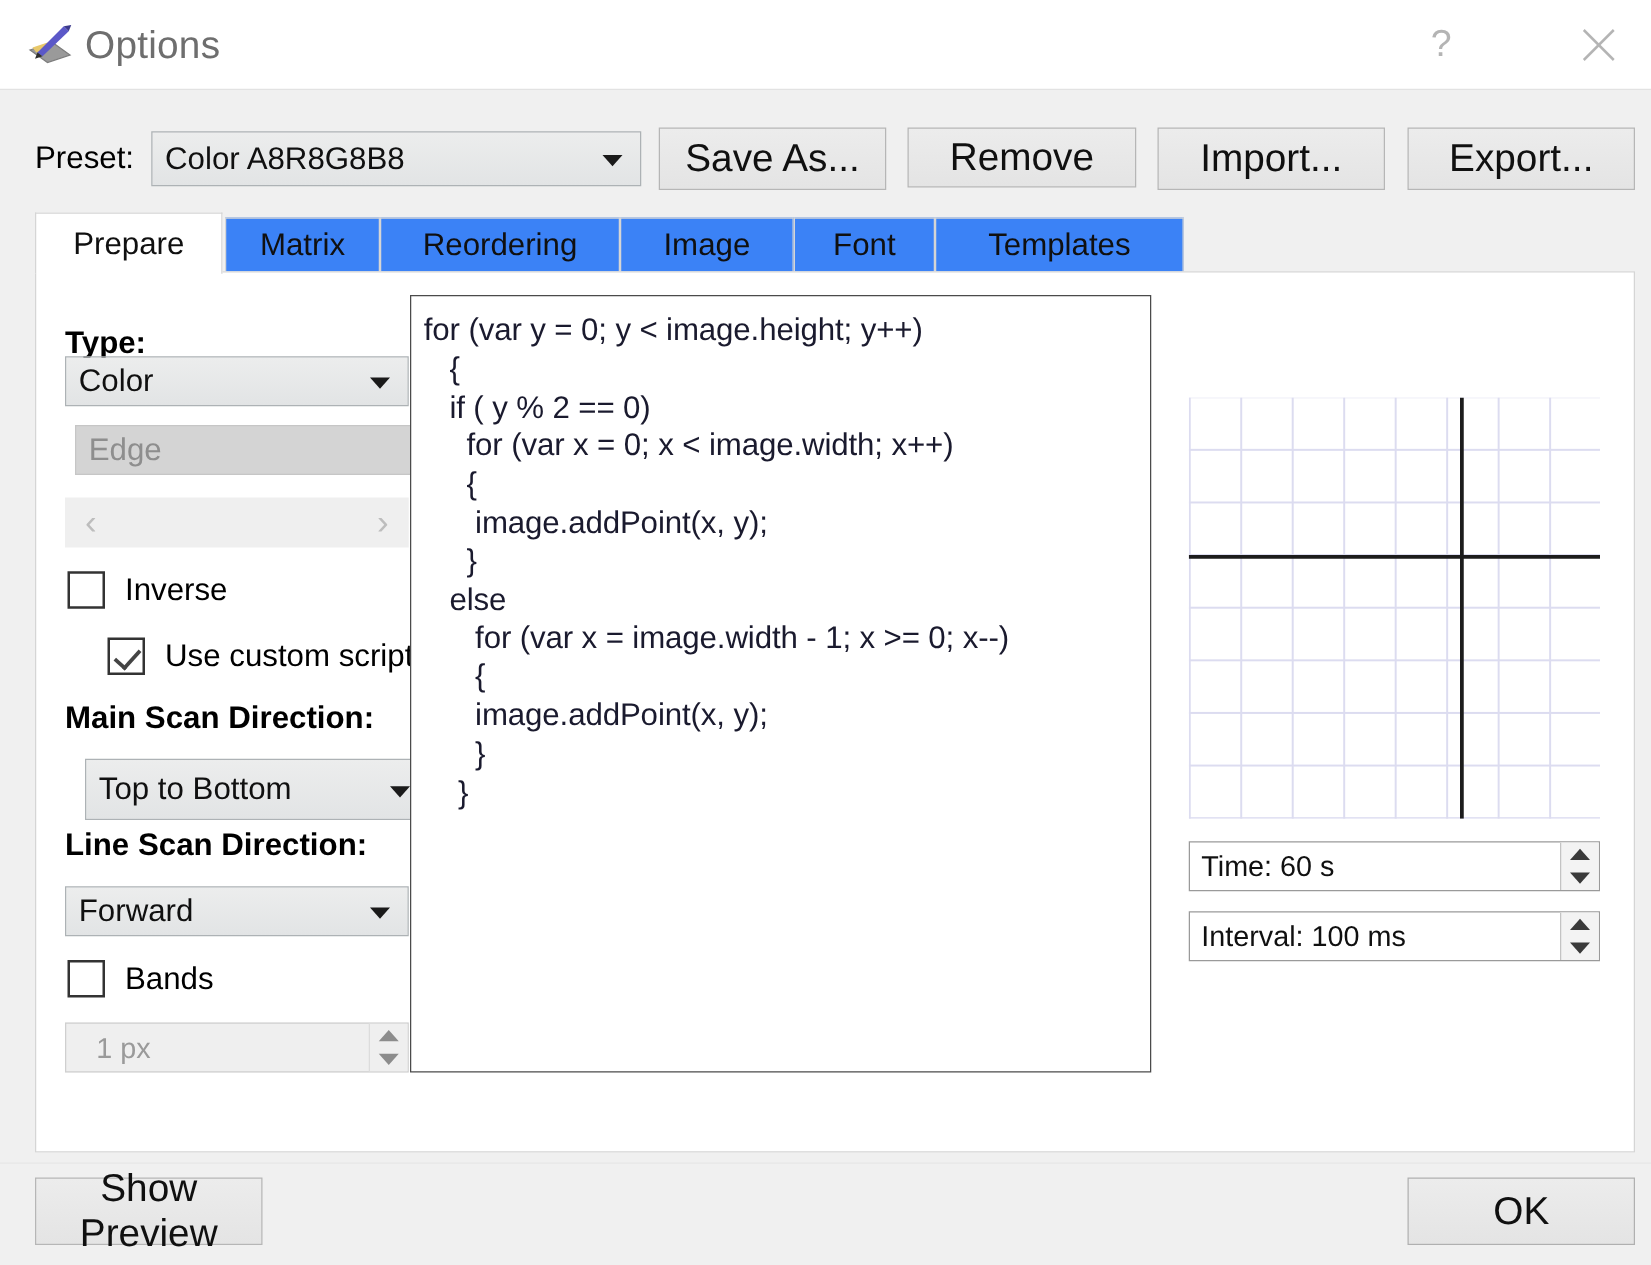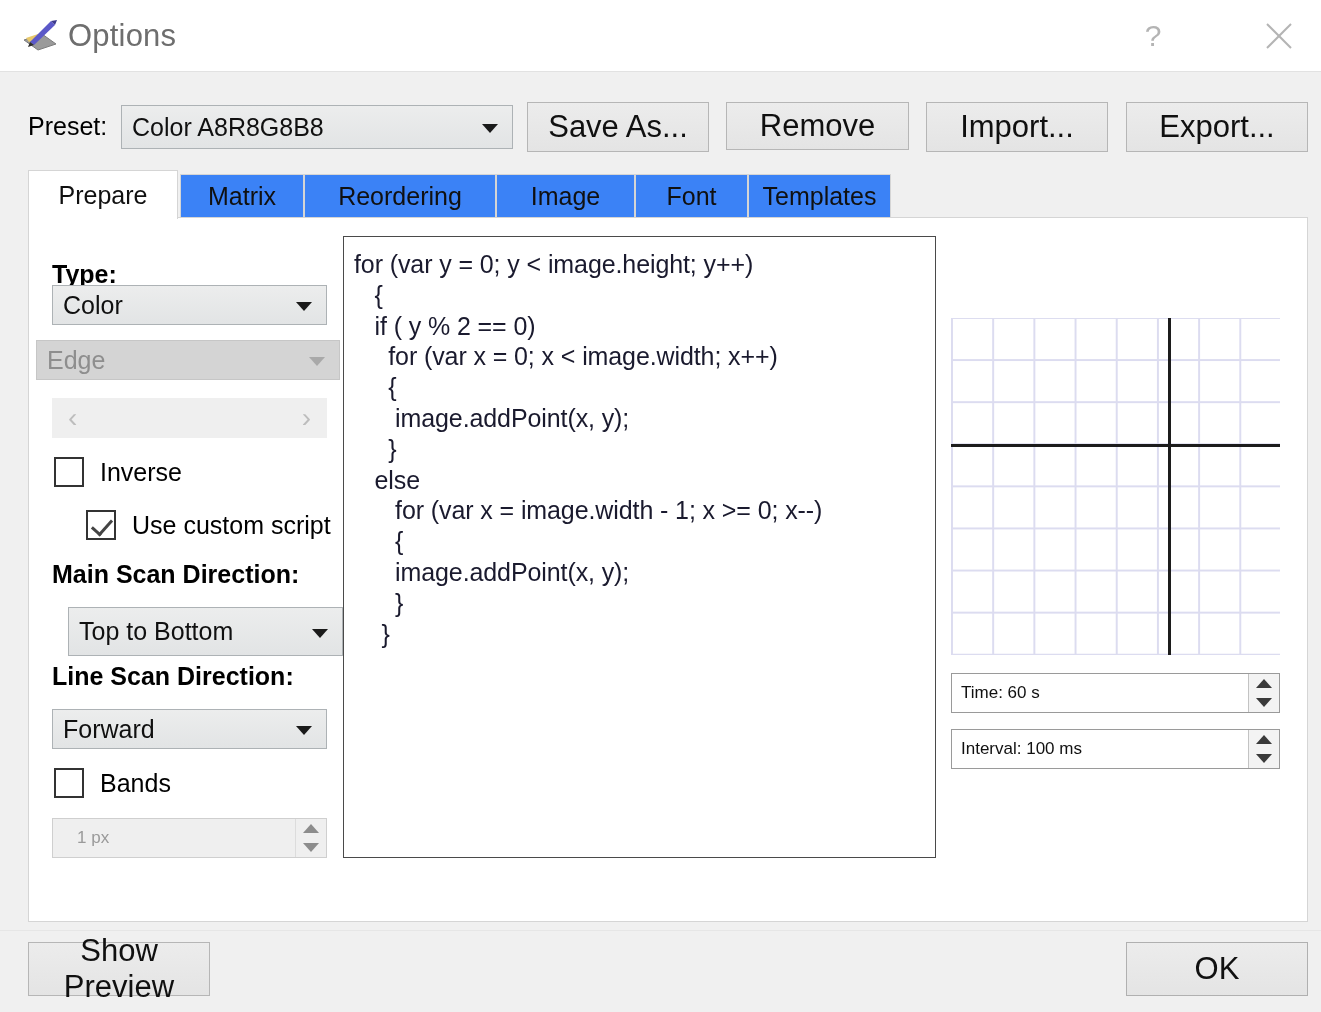--- a/index.html
+++ b/index.html
@@ -156,21 +156,21 @@
   #lbl-main   { left: 52px; top: 560px; }
   #lbl-line   { left: 52px; top: 662px; }
 
   #combo-type { left: 52px; top: 285px; width: 275px; height: 40px; }
   .combo.disabled {
     background: #d4d4d4;
     border-color: #c6c6c6;
     color: #8e8e8e;
   }
   .combo.disabled .arrow { border-top-color: #a9a9a9; }
-  #combo-edge { left: 36px; top: 340px; width: 304px; height: 40px; }
+  #combo-edge { left: 60px; top: 340px; width: 304px; height: 40px; }
 
   .navbar {
     position: absolute;
     left: 52px; top: 398px;
     width: 275px; height: 40px;
     background: #efefef;
     box-sizing: border-box;
   }
   .navbar .chev {
     position: absolute;
@@ -217,21 +217,21 @@
   #combo-main { left: 68px; top: 607px; width: 275px; height: 49px; }
   #combo-line { left: 52px; top: 709px; width: 275px; height: 40px; }
 
   .spin {
     position: absolute;
     box-sizing: border-box;
     background: #fff;
     border: 1px solid #9a9a9a;
     display: flex;
     align-items: center;
-    font-size: 17px;
+    font-size: 23px;
     padding-left: 9px;
     color: #101010;
   }
   .spin.disabled {
     background: #efefef;
     border-color: #cfcfcf;
     color: #9a9a9a;
     padding-left: 24px;
   }
   .spin-btns {
@@ -259,21 +259,21 @@
   .tri-up { border-bottom: 9px solid #3a3a3a; }
   .tri-dn { border-top: 9px solid #3a3a3a; }
   .spin.disabled .tri-up { border-bottom-color: #8c8c8c; }
   .spin.disabled .tri-dn { border-top-color: #8c8c8c; }
 
   #spin-bands { left: 52px; top: 818px; width: 275px; height: 40px; }
 
   
   .code-box {
     position: absolute;
-    left: 343px; top: 236px;
+    left: 328px; top: 236px;
     width: 593px; height: 622px;
     background: #ffffff;
     border: 1px solid #4a4a4a;
     box-sizing: border-box;
     overflow: hidden;
   }
   .code-text {
     margin: 0;
     padding: 12px 10px 0 10px;
     font-family: "Liberation Sans", sans-serif;
@@ -365,21 +365,21 @@
 <div class="btn" id="btn-remove">Remove</div>
 <div class="btn" id="btn-import">Import...</div>
 <div class="btn" id="btn-export">Export...</div>
 
 <div class="tabs">
   <div class="tab active" style="left:0px;width:150px;">Prepare</div>
   <div class="tab" style="left:152px;width:124px;">Matrix</div>
   <div class="tab" style="left:276px;width:192px;">Reordering</div>
   <div class="tab" style="left:468px;width:139px;">Image</div>
   <div class="tab" style="left:607px;width:113px;">Font</div>
-  <div class="tab" style="left:720px;width:143px;">Templates</div>
+  <div class="tab" style="left:720px;width:199px;">Templates</div>
 </div>
 
 <div class="panel"></div>
 
 <div class="sec-label" id="lbl-type">Type:</div>
 
 <div class="combo" id="combo-type">
   <span>Color</span>
   <span class="arrow"></span>
 </div>

